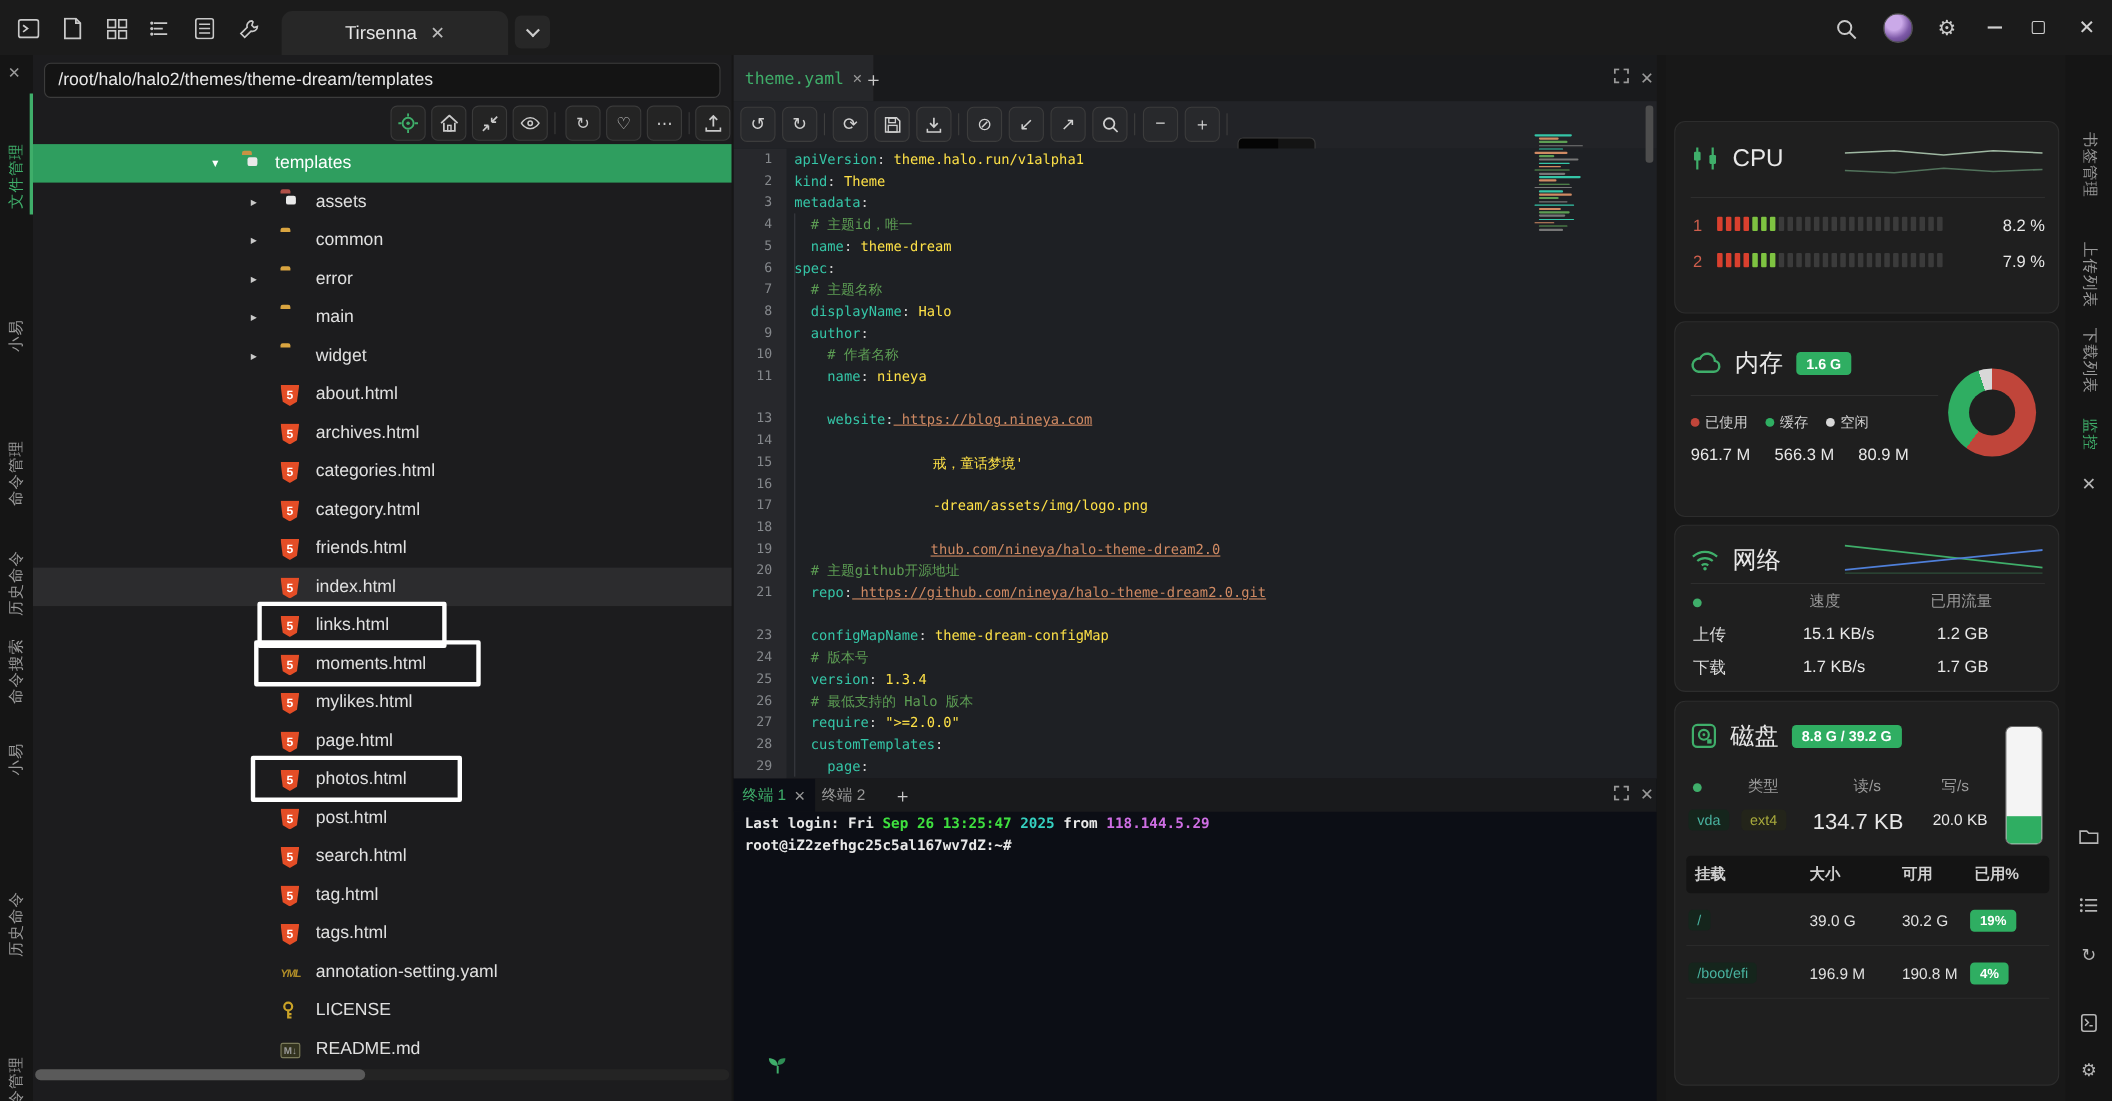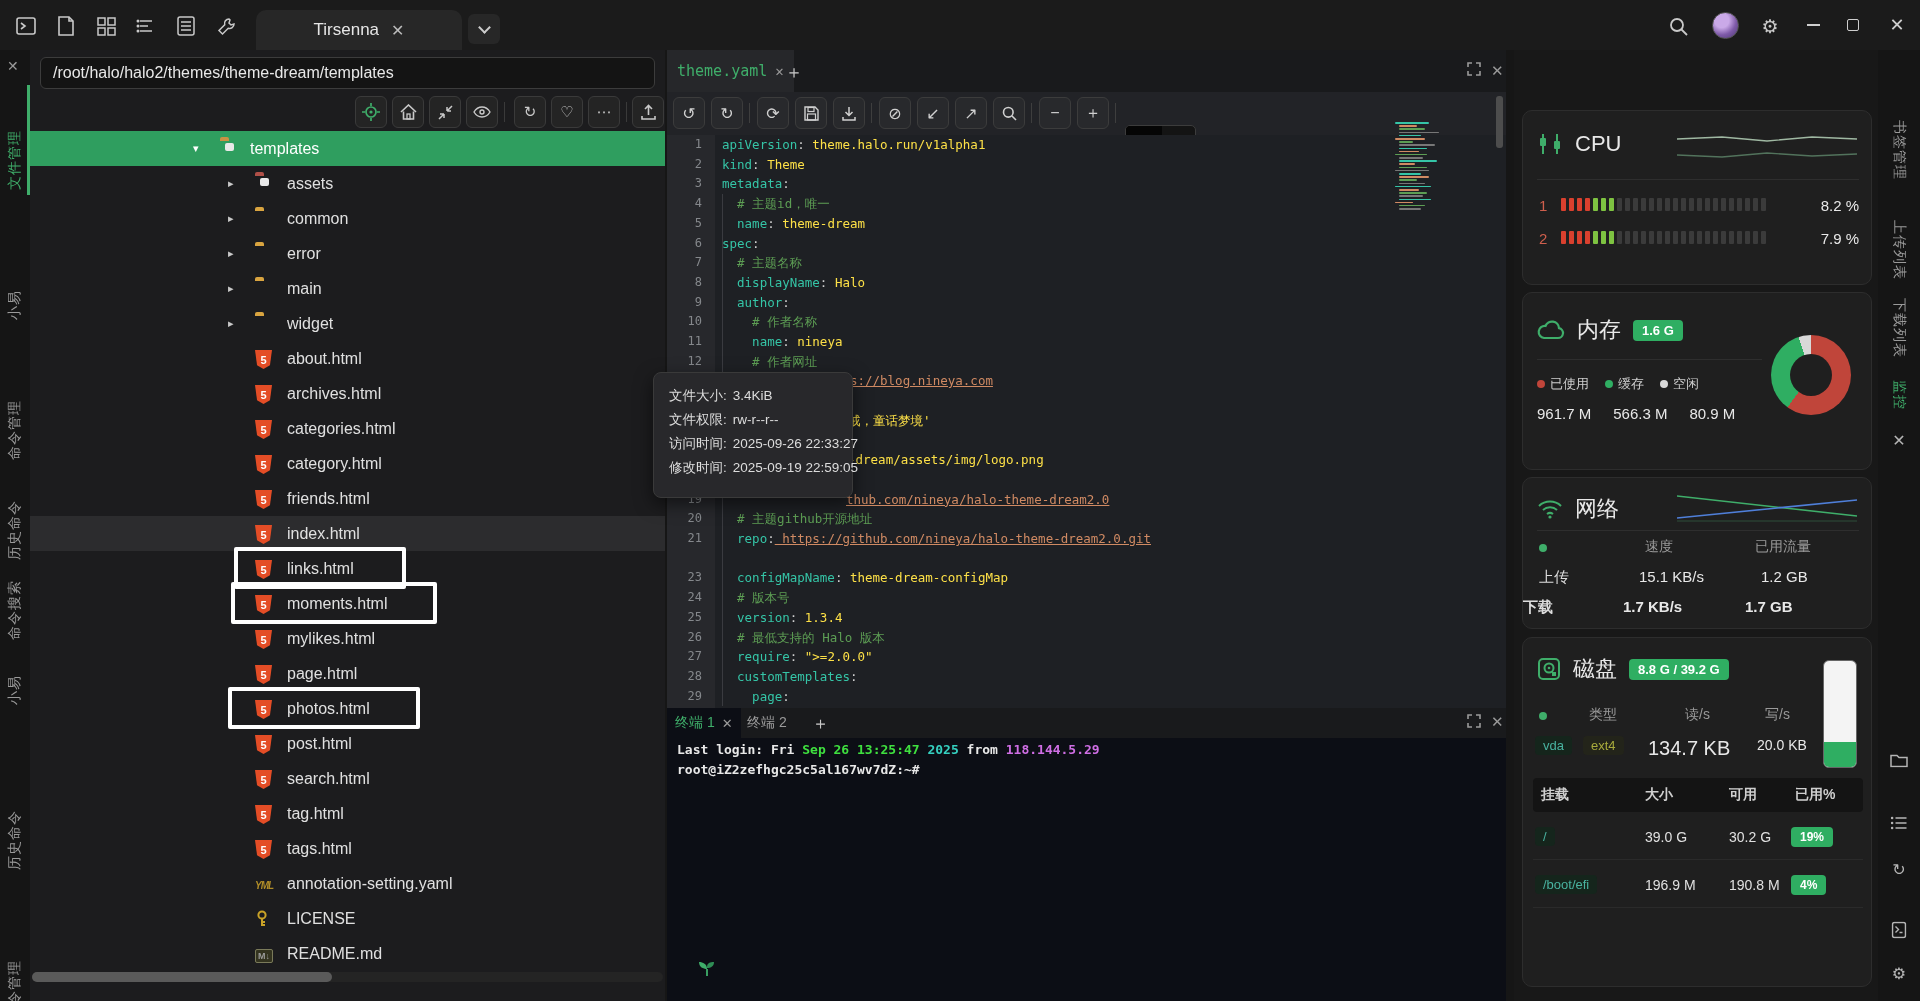--- a/index.html
+++ b/index.html
@@ -572,21 +572,20 @@
         <div class="cl" style="top: 19.7px;"><span class="ln">2</span><span class="ct"><span class="k">kind</span><span class="p">:</span><span class="v"> Theme</span></span></div>
         <div class="cl" style="top: 39.4px;"><span class="ln">3</span><span class="ct"><span class="k">metadata</span><span class="p">:</span></span></div>
         <div class="cl" style="top: 59.1px;"><span class="ln">4</span><span class="ct"><span class="c">  # 主题id，唯一</span></span></div>
         <div class="cl" style="top: 78.8px;"><span class="ln">5</span><span class="ct"><span class="p">  </span><span class="k">name</span><span class="p">:</span><span class="v"> theme-dream</span></span></div>
         <div class="cl" style="top: 98.5px;"><span class="ln">6</span><span class="ct"><span class="k">spec</span><span class="p">:</span></span></div>
         <div class="cl" style="top: 118.2px;"><span class="ln">7</span><span class="ct"><span class="c">  # 主题名称</span></span></div>
         <div class="cl" style="top: 137.9px;"><span class="ln">8</span><span class="ct"><span class="p">  </span><span class="k">displayName</span><span class="p">:</span><span class="v"> Halo</span></span></div>
         <div class="cl" style="top: 157.6px;"><span class="ln">9</span><span class="ct"><span class="p">  </span><span class="k">author</span><span class="p">:</span></span></div>
         <div class="cl" style="top: 177.3px;"><span class="ln">10</span><span class="ct"><span class="c">    # 作者名称</span></span></div>
         <div class="cl" style="top: 197px;"><span class="ln">11</span><span class="ct"><span class="p">    </span><span class="k">name</span><span class="p">:</span><span class="v"> nineya</span></span></div>
-        <div class="cl" style="top: 216.7px;"><span class="ln">12</span><span class="ct"><span class="c">    # 作者网址</span></span></div>
         <div class="cl" style="top: 236.4px;"><span class="ln">13</span><span class="ct"><span class="p">    </span><span class="k">website</span><span class="p">:</span><span class="l"> https://blog.nineya.com</span></span></div>
         <div class="cl" style="top: 256.1px;"><span class="ln">14</span><span class="ct"></span></div>
         <div class="cl" style="top: 275.8px;"><span class="ln">15</span><span class="ct"></span></div>
         <div class="cl" style="top: 295.5px;"><span class="ln">16</span><span class="ct"></span></div>
         <div class="cl" style="top: 315.2px;"><span class="ln">17</span><span class="ct"></span></div>
         <div class="cl" style="top: 334.9px;"><span class="ln">18</span><span class="ct"></span></div>
         <div class="cl" style="top: 354.6px;"><span class="ln">19</span><span class="ct"></span></div>
         <div class="cl" style="top: 374.3px;"><span class="ln">20</span><span class="ct"><span class="c">  # 主题github开源地址</span></span></div>
         <div class="cl" style="top: 394px;"><span class="ln">21</span><span class="ct"><span class="p">  </span><span class="k">repo</span><span class="p">:</span><span class="l"> https://github.com/nineya/halo-theme-dream2.0.git</span></span></div>
         <div class="cl" style="top: 433.4px;"><span class="ln">23</span><span class="ct"><span class="p">  </span><span class="k">configMapName</span><span class="p">:</span><span class="v"> theme-dream-configMap</span></span></div>
@@ -626,26 +625,20 @@
         <div class="mm-bar" style="width: 28px; background: rgb(93, 158, 84); margin-left: 4px;"></div>
         <div class="mm-bar" style="width: 24px; background: rgb(119, 119, 119); margin-left: 4px;"></div>
         <div class="mm-bar" style="width: 32px; background: rgb(53, 197, 167); margin-left: 4px;"></div>
         <div class="mm-bar" style="width: 18px; background: rgb(208, 138, 99); margin-left: 0px;"></div>
         <div class="mm-bar" style="width: 26px; background: rgb(93, 158, 84); margin-left: 4px;"></div>
         <div class="mm-bar" style="width: 22px; background: rgb(119, 119, 119); margin-left: 4px;"></div>
       </div>
     <div class="vthumb"></div>
   </section>
 
-  <div class="tooltip" id="tooltip">
-      <div class="tt-row"><span>文件大小:</span><span class="val">3.4KiB</span></div>
-      <div class="tt-row"><span>文件权限:</span><span class="val">rw-r--r--</span></div>
-      <div class="tt-row"><span>访问时间:</span><span class="val">2025-09-26 22:33:27</span></div>
-      <div class="tt-row"><span>修改时间:</span><span class="val">2025-09-19 22:59:05</span></div>
-    </div>
 
   <section class="terminal-panel">
     <div class="ttabbar">
       <div class="ttab active" style="left:0">
         <span>终端 1</span>
         <span class="x">✕</span>
       </div>
       <div class="ttab idle" style="left:72px">
         <span>终端 2</span>
       </div>
@@ -724,21 +717,21 @@
         <svg style="position:absolute;right:14px;top:12px" width="180" height="34" viewBox="0 0 180 34">
           <polyline points="0,6 180,26" fill="none" stroke="#3fae6a" stroke-width="1.6"></polyline>
           <polyline points="0,28 180,10" fill="none" stroke="#4f7fd9" stroke-width="1.6"></polyline>
           <polyline points="0,31 180,31" fill="none" stroke="#2e4f3a" stroke-width="1.2"></polyline>
         </svg>
         <div class="mdivider" style="top:52px;width:322px"></div>
         <span class="legend-dot" style="position:absolute;left:16px;top:66px;background:#3fae6a"></span>
         <span class="gray" style="position:absolute;left:122px;top:60px;font-size:14px">速度</span>
         <span class="gray" style="position:absolute;left:232px;top:60px;font-size:14px">已用流量</span>
         <div style="position: absolute; left: 16px; top: 90px; width: 320px; font-size: 15px; color: rgb(232, 232, 232);"><span class="mlabel">上传</span><span style="position:absolute;left:100px">15.1 KB/s</span><span style="position:absolute;left:222px">1.2 GB</span></div>
-        <div style="position: absolute; left: 0; top: 120px; width: 320px; font-size: 15px; color: rgb(232, 232, 232); font-weight: bold;"><span class="mlabel">下载</span><span style="position:absolute;left:100px">1.7 KB/s</span><span style="position:absolute;left:222px">1.7 GB</span></div>
+        <div style="position: absolute; left: 16px; top: 120px; width: 320px; font-size: 15px; color: rgb(232, 232, 232);"><span class="mlabel">下载</span><span style="position:absolute;left:100px">1.7 KB/s</span><span style="position:absolute;left:222px">1.7 GB</span></div>
       </div>
       <div class="mcard" style="top: 587px; height: 350px;">
         <div class="mhead" style="top:16px">
           <span>
             <svg width="24" height="24" viewBox="0 0 24 24">
               <rect x="2" y="2" width="20" height="20" rx="4" fill="none" stroke="#3fae6a" stroke-width="2"></rect>
               <circle cx="12" cy="11" r="4.5" fill="none" stroke="#3fae6a" stroke-width="2"></circle>
               <circle cx="12" cy="11" r="1.3" fill="#3fae6a"></circle>
               <rect x="15" y="15" width="4" height="4" fill="#3fae6a"></rect>
             </svg>

